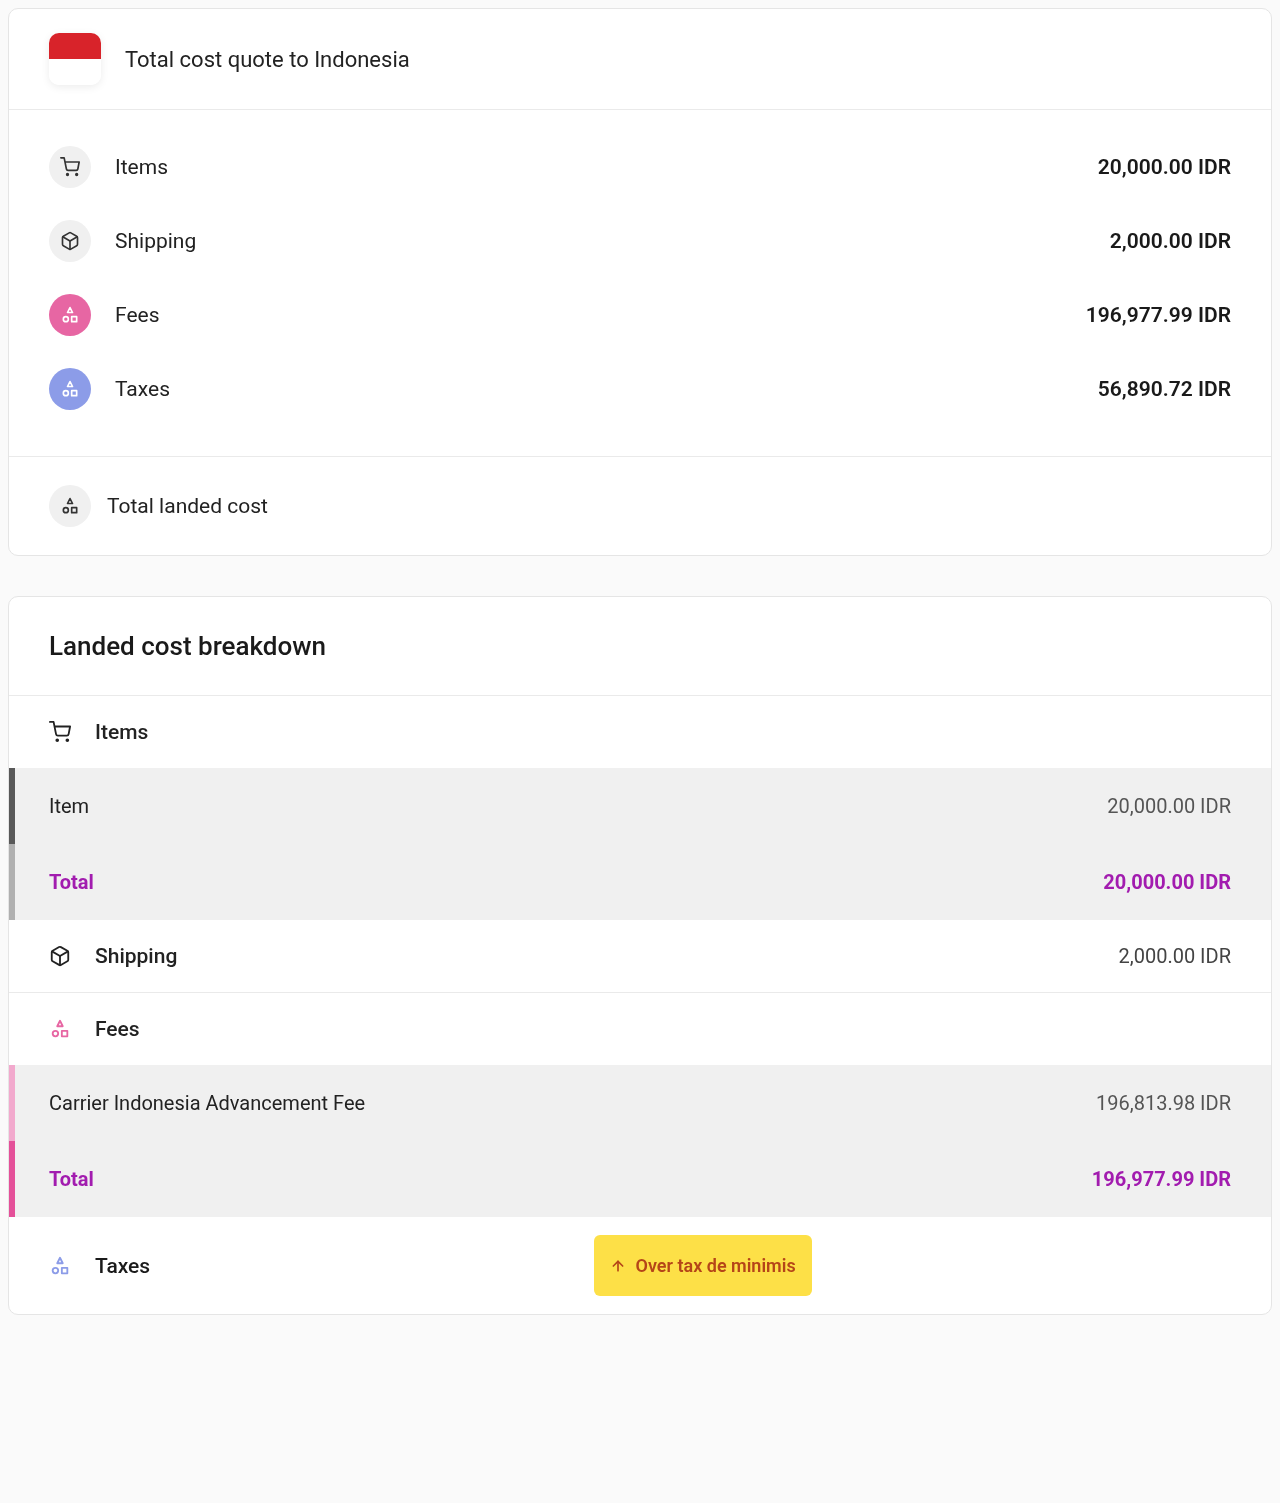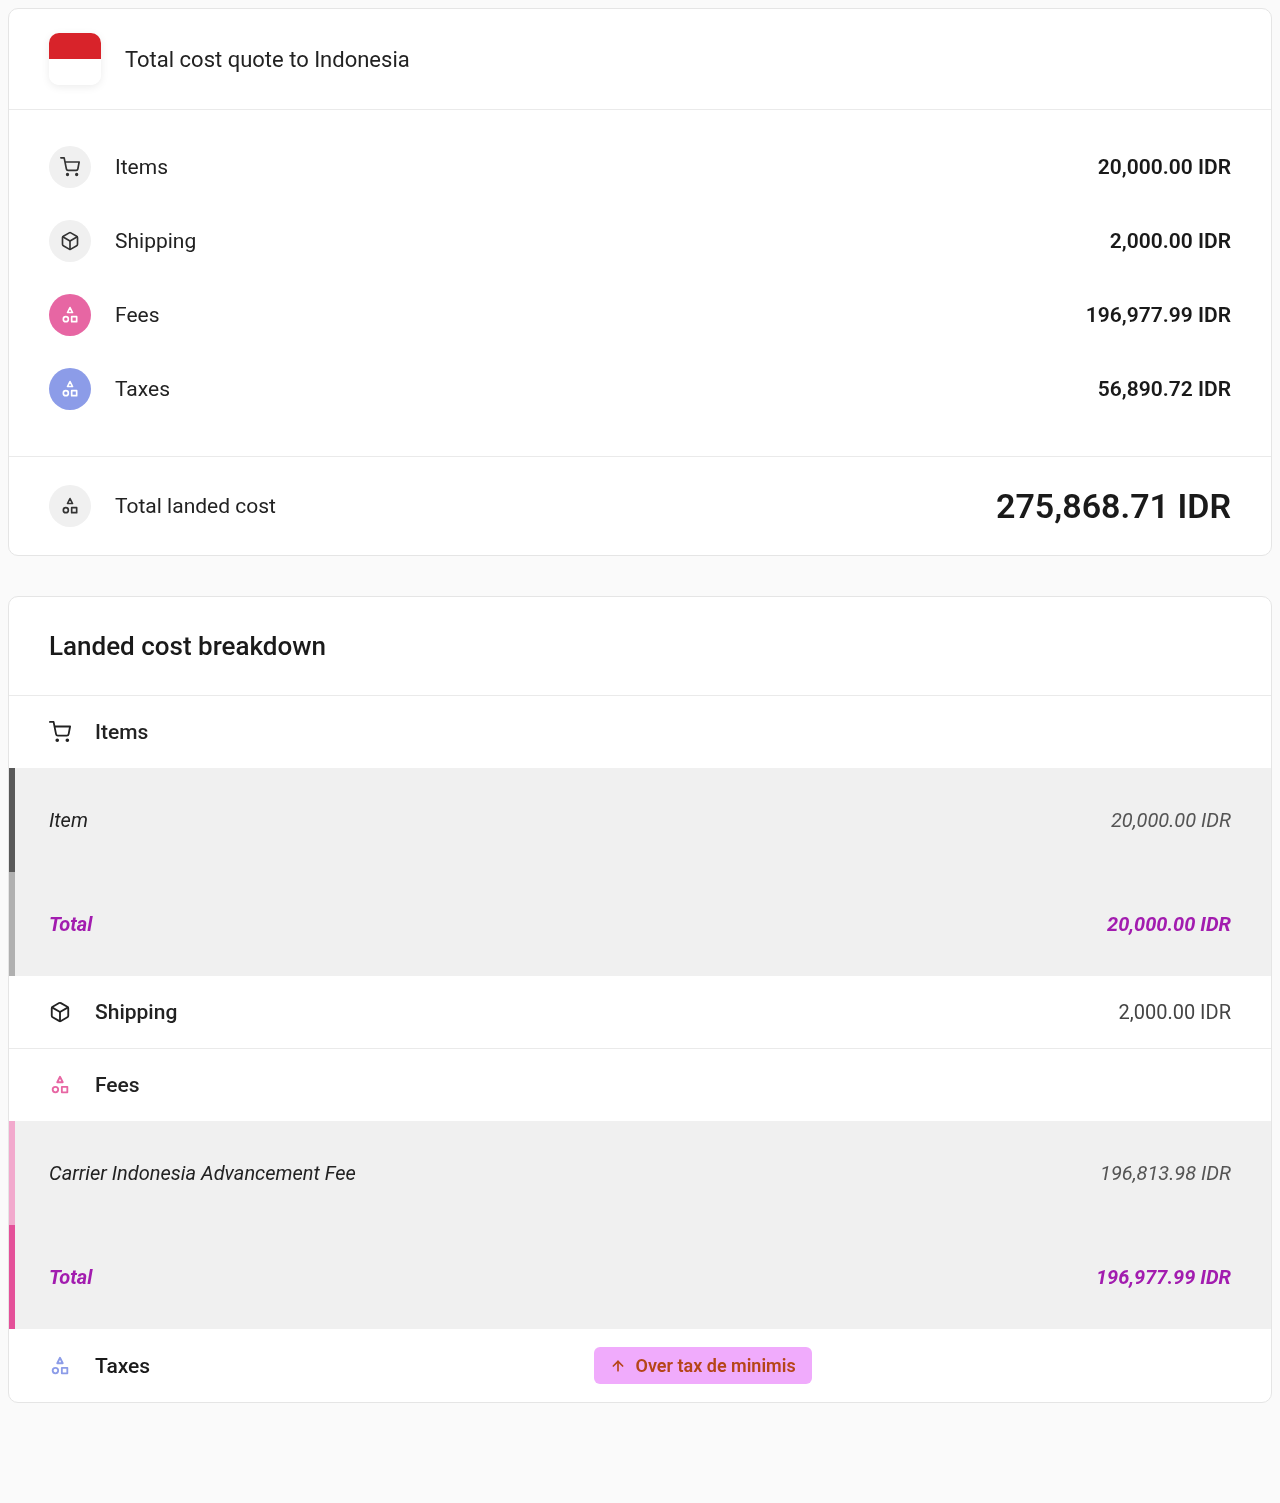--- a/index.html
+++ b/index.html
@@ -79,21 +79,21 @@
     .total-section {
       border-top: 1px solid #eaeaea;
       padding: 28px 40px;
       display: flex;
       align-items: center;
       justify-content: space-between;
     }
     .total-left {
       display: flex;
       align-items: center;
-      gap: 24px;
+      gap: 16px;
     }
     .total-label {
       font-size: 21px;
       font-weight: 400;
       color: #222;
     }
     .total-value {
       font-size: 34px;
       font-weight: 600;
       color: #1a1a1a;
@@ -135,43 +135,42 @@
       position: absolute;
       left: 0;
       top: 0;
       bottom: 0;
       width: 6px;
     }
     .bd-row {
       display: flex;
       align-items: center;
       justify-content: space-between;
-      padding: 40px 40px;
-      font-style: italic;
+      padding: 26px 40px;
     }
     .bd-row-label {
       font-size: 20px;
       font-weight: 400;
       color: #222;
     }
     .bd-row-value {
       font-size: 20px;
       font-weight: 400;
       color: #555;
     }
     .bd-row.bold .bd-row-label,
     .bd-row.bold .bd-row-value {
       font-weight: 700;
       color: #a21caf;
     }
     .badge {
-      background: #f0abfc;
+      background: #fde047;
       color: #b54518;
       border-radius: 6px;
-      padding: 8px 16px;
+      padding: 20px 16px;
       font-size: 18px;
       font-weight: 600;
       display: inline-flex;
       align-items: center;
       gap: 10px;
     }
     .bd-taxes-row {
       display: flex;
       align-items: center;
       padding: 18px 40px;
@@ -260,21 +259,20 @@
     <div class="total-left">
       <div class="icon-circle icon-grey">
         <svg width="20" height="20" viewBox="0 0 24 24" fill="none" stroke="#333" stroke-width="2" stroke-linecap="round" stroke-linejoin="round">
             <path d="M12 3 L15 9 L9 9 Z"></path>
             <circle cx="7" cy="17" r="3"></circle>
             <rect x="14" y="14" width="6" height="6"></rect>
           </svg>
       </div>
       <div class="total-label">Total landed cost</div>
     </div>
-    <div class="total-value">275,868.71 IDR</div>
   </div>
 </div>
 
 <div class="card" style="margin-bottom:12px;">
   <div class="breakdown-title">Landed cost breakdown</div>
 
   <div class="bd-header-row">
     <span>
       <svg width="22" height="22" viewBox="0 0 24 24" fill="none" stroke="#222" stroke-width="2" stroke-linecap="round" stroke-linejoin="round">
           <circle cx="9" cy="21" r="1"></circle>

